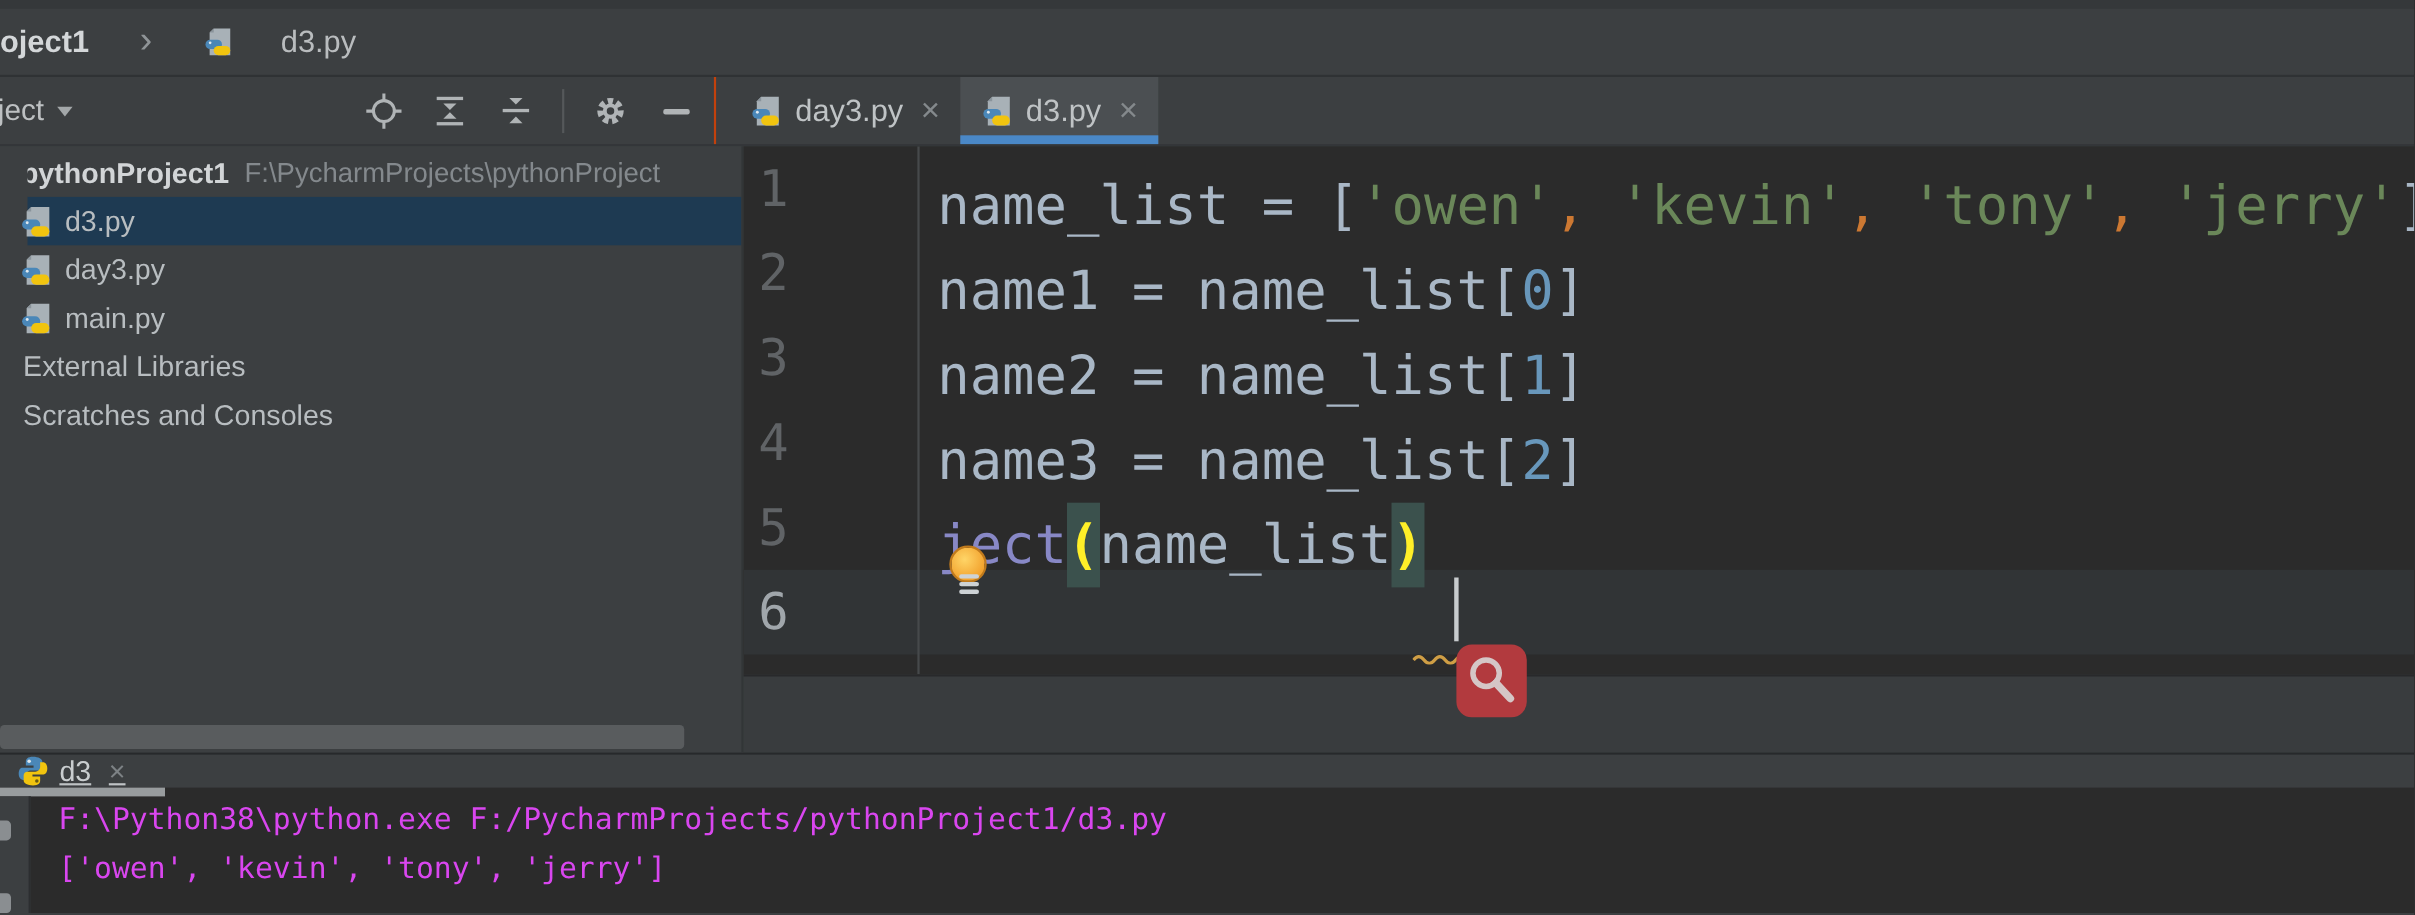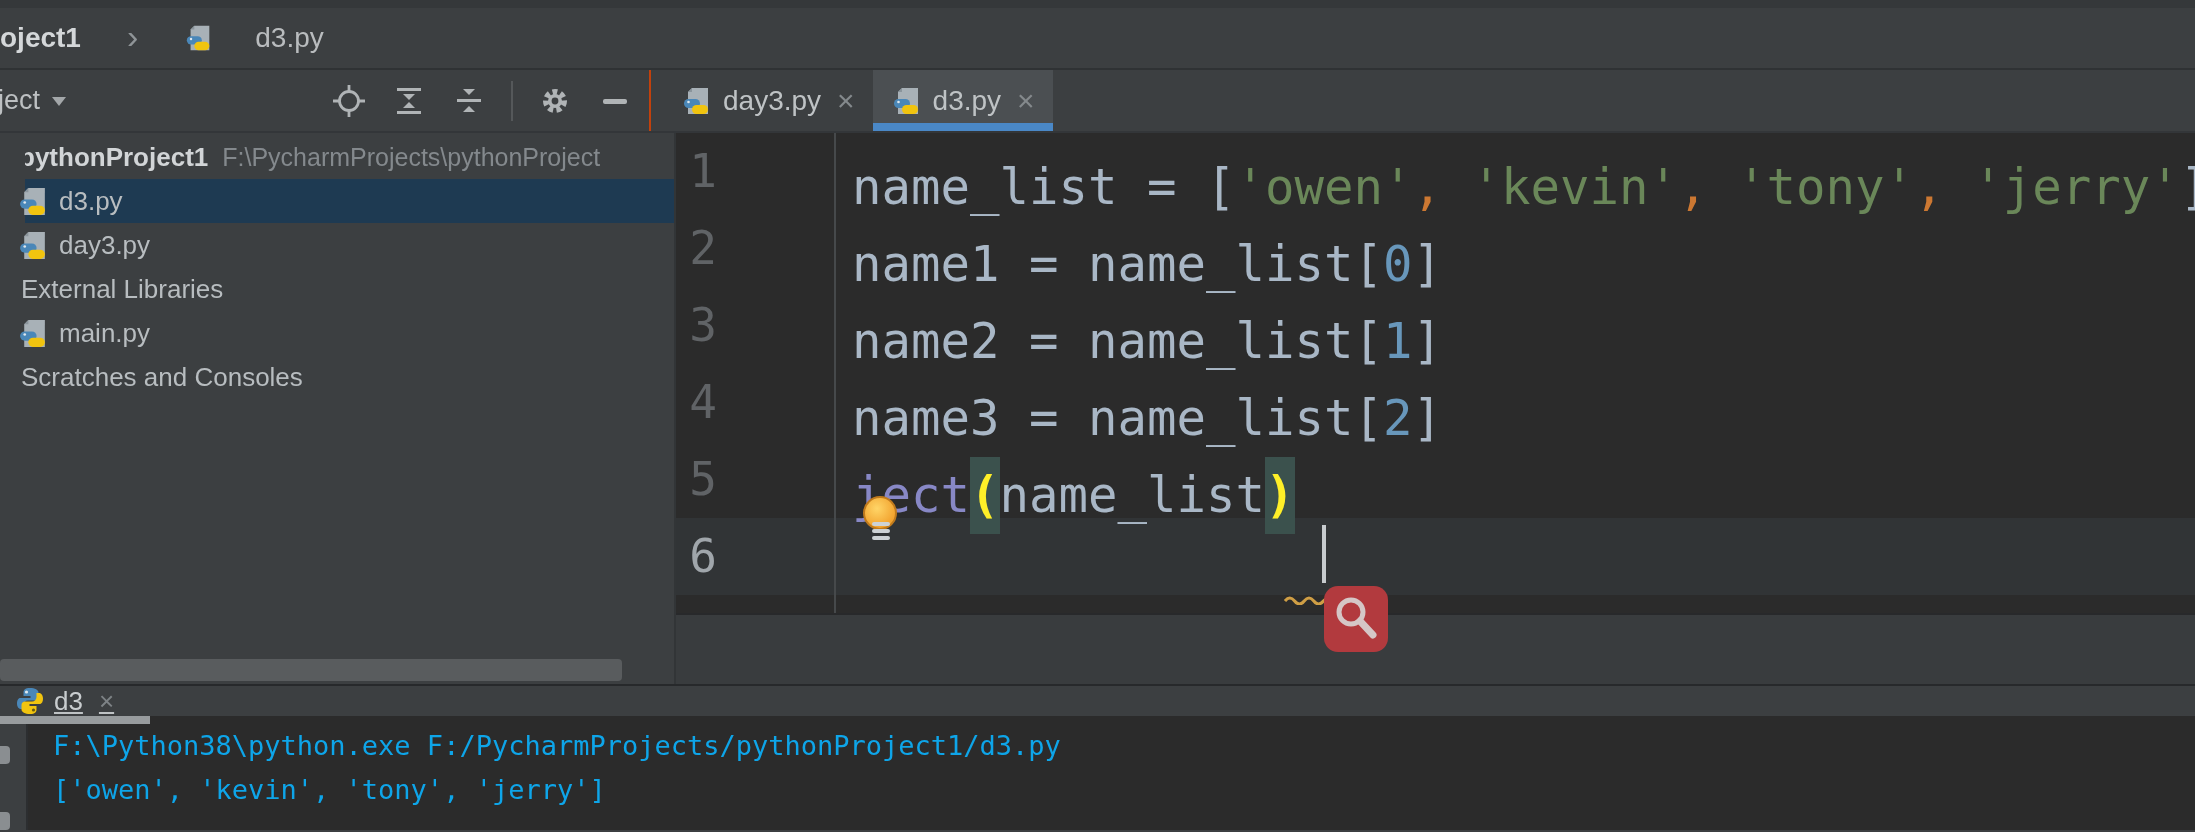--- a/index.html
+++ b/index.html
@@ -71,21 +71,21 @@
   .run-tab-label{font-size:26px;color:#c9cdcf;margin-left:10px;}
   .run-tab-close{font-size:26px;color:#7d8285;margin-left:16px;line-height:1;}
   .console-body{position:relative;height:114px;background:#2b2b2b;}
   .run-tab-underline{position:absolute;left:0;top:0;width:150px;height:8px;background:#989c9e;}
   .console-left-strip{position:absolute;left:0;top:8px;width:26px;height:106px;background:#3c3f41;
        border-right:2px solid #2c2e30;}
   .frag{position:absolute;left:0;width:10px;height:18px;background:#8a8e91;border-radius:0 4px 4px 0;}
   .frag1{top:22px;} .frag2{top:88px;}
   .console-output{position:absolute;left:28px;top:0;right:0;padding:8px 0 0 25px;}
   .console-line{height:44px;line-height:44px;white-space:pre;
-       font-family:"DejaVu Sans Mono",monospace;font-size:27px;color:#0ea5e9;}
+       font-family:"DejaVu Sans Mono",monospace;font-size:27px;color:#d946ef;}
 </style>
 </head>
 <body>
 
 <div class="app">
 
   <div class="top-strip"></div>
 
   <div class="breadcrumb-bar">
     <span class="bc-project">oject1</span>
@@ -191,32 +191,32 @@
           <div class="tree-row file">
             <svg class="py-icon" viewBox="0 0 32 32">
     <path d="M11 3 H27 V29 H7 V7 Z" fill="#a8b1b7"></path>
     <path d="M11 3 V7 H7 Z" fill="#8a949b"></path>
     <rect x="3" y="14" width="16" height="9" rx="4.5" fill="#4a87b8"></rect>
     <rect x="11" y="20" width="16" height="9" rx="4.5" fill="#f1c40f"></rect>
     <circle cx="7.5" cy="17" r="1.3" fill="#dfe8ee"></circle>
   </svg>
             <span class="tree-label">day3.py</span>
           </div>
+          <div class="tree-row file">
+            <svg class="py-icon" viewBox="0 0 32 32">
+    <path d="M11 3 H27 V29 H7 V7 Z" fill="#a8b1b7"></path>
+    <path d="M11 3 V7 H7 Z" fill="#8a949b"></path>
+    <rect x="3" y="14" width="16" height="9" rx="4.5" fill="#4a87b8"></rect>
+    <rect x="11" y="20" width="16" height="9" rx="4.5" fill="#f1c40f"></rect>
+    <circle cx="7.5" cy="17" r="1.3" fill="#dfe8ee"></circle>
+  </svg>
+            <span class="tree-label">main.py</span>
+          </div>
           <div class="tree-row node">
             <span class="tree-label">External Libraries</span>
-          </div>
-          <div class="tree-row file">
-            <svg class="py-icon" viewBox="0 0 32 32">
-    <path d="M11 3 H27 V29 H7 V7 Z" fill="#a8b1b7"></path>
-    <path d="M11 3 V7 H7 Z" fill="#8a949b"></path>
-    <rect x="3" y="14" width="16" height="9" rx="4.5" fill="#4a87b8"></rect>
-    <rect x="11" y="20" width="16" height="9" rx="4.5" fill="#f1c40f"></rect>
-    <circle cx="7.5" cy="17" r="1.3" fill="#dfe8ee"></circle>
-  </svg>
-            <span class="tree-label">main.py</span>
           </div>
           <div class="tree-row node">
             <span class="tree-label">Scratches and Consoles</span>
           </div>
         </div>
       <div class="hscrollbar"></div>
     </div>
 
     <div class="editor-column">
       <div class="editor">

